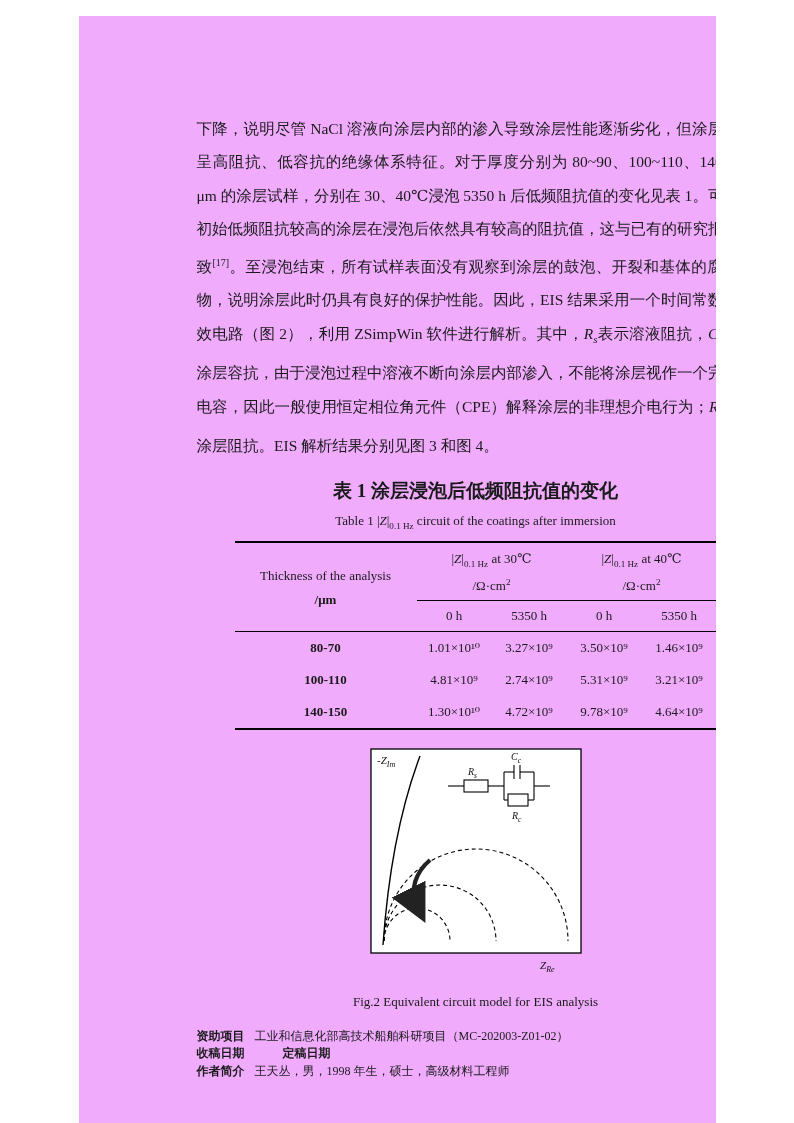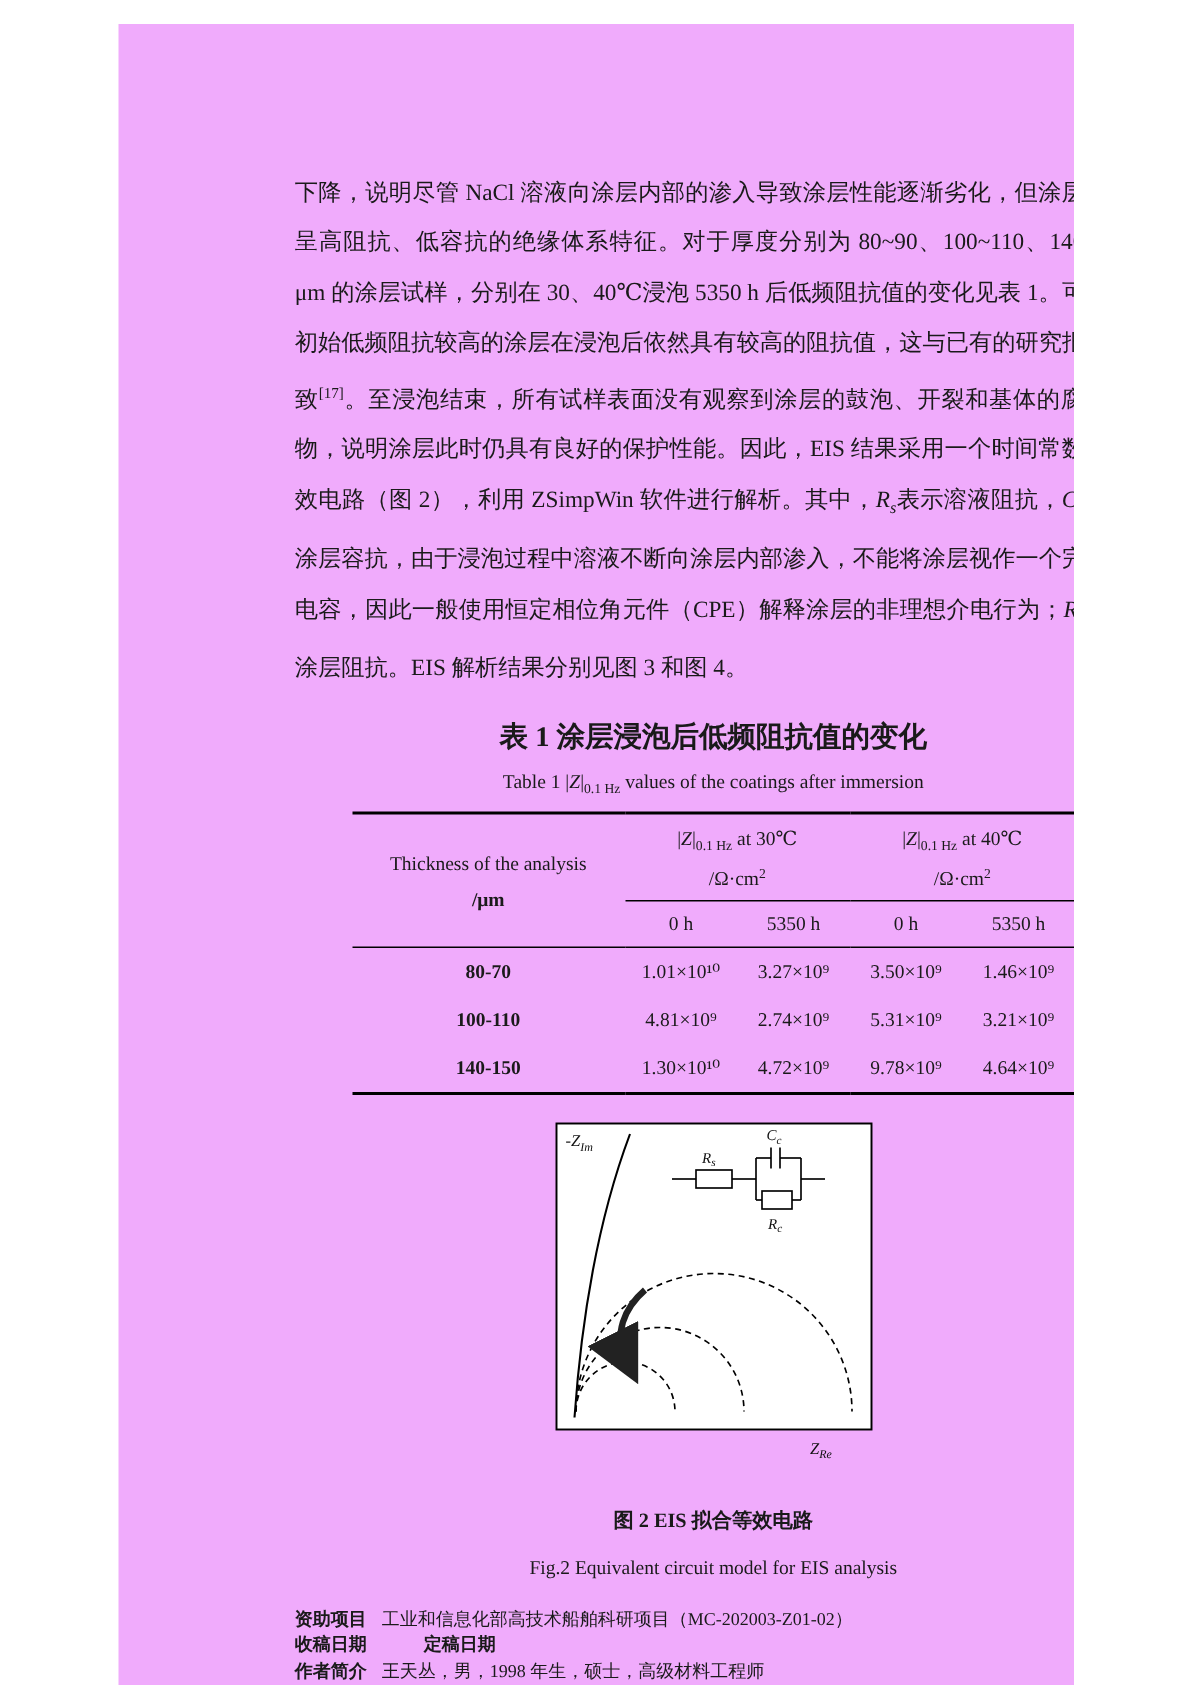--- a/index.html
+++ b/index.html
@@ -101,21 +101,21 @@
 </style>
 </head>
 <body>
 
 <div class="page">
   <div class="content">
 
     <p class="body-text"><span>下降，说明尽管 NaCl 溶液向涂层内部的渗入导致涂层性能逐渐劣化，但涂层依然呈高阻抗、低容抗的绝缘体系特征。对于厚度分别为 80~90、100~110、140~150 μm 的涂层试样，分别在 30、40℃浸泡 5350 h 后低频阻抗值的变化见表 1。可见，初始低频阻抗较高的涂层在浸泡后依然具有较高的阻抗值，这与已有的研究报道一致</span><sup>[17]</sup><span>。至浸泡结束，所有试样表面没有观察到涂层的鼓泡、开裂和基体的腐蚀产物，说明涂层此时仍具有良好的保护性能。因此，EIS 结果采用一个时间常数的等效电路（图 2），利用 ZSimpWin 软件进行解析。其中，</span><span class="it">R</span><sub class="it">s</sub><span>表示溶液阻抗，</span><span class="it">C</span><sub class="it">c</sub><span>表示涂层容抗，由于浸泡过程中溶液不断向涂层内部渗入，不能将涂层视作一个完整的电容，因此一般使用恒定相位角元件（CPE）解释涂层的非理想介电行为；</span><span class="it">R</span><sub class="it">c</sub><span>表示涂层阻抗。EIS 解析结果分别见图 3 和图 4。</span></p>
 
     <div class="tbl-caption-zh">表 1  涂层浸泡后低频阻抗值的变化</div>
-    <div class="tbl-caption-en"><span>Table 1  |</span><span class="it">Z</span><span>|</span><sub>0.1 Hz</sub><span> values of the coatings after immersion</span></div>
+    <div class="tbl-caption-en"><span>Table 1  |</span><span class="it">Z</span><span>|</span><sub>0.1 Hz</sub><span> circuit of the coatings after immersion</span></div>
 
     <table class="data">
       <colgroup>
         <col style="width:182px">
         <col style="width:75px">
         <col style="width:75px">
         <col style="width:75px">
         <col style="width:75px">
       </colgroup>
       <thead>
@@ -201,21 +201,20 @@
           <path d="M 158 52 H 164"></path>
           <path d="M 164 24 V 52"></path>
           <path d="M 164 38 H 180"></path>
         </g>
         <text x="98" y="27" font-size="10" font-style="italic"><tspan>R</tspan><tspan dy="2.5" font-size="7.5">s</tspan></text>
         <text x="141" y="12" font-size="10" font-style="italic"><tspan>C</tspan><tspan dy="2.5" font-size="7.5">c</tspan></text>
         <text x="142" y="71" font-size="10" font-style="italic"><tspan>R</tspan><tspan dy="2.5" font-size="7.5">c</tspan></text>
       </svg>
     </div>
 
-    <div class="fig-caption-zh">图 2 EIS 拟合等效电路</div>
     <div class="fig-caption-en">Fig.2 Equivalent circuit model for EIS analysis</div>
 
     <div class="footer">
       <div class="fline">
         <span class="flabel">资助项目</span><span>工业和信息化部高技术船舶科研项目（MC-202003-Z01-02）</span>
       </div>
       <div class="fline">
         <span class="flabel">收稿日期</span><span class="flabel flabel2">定稿日期</span>
       </div>
       <div class="fline">

